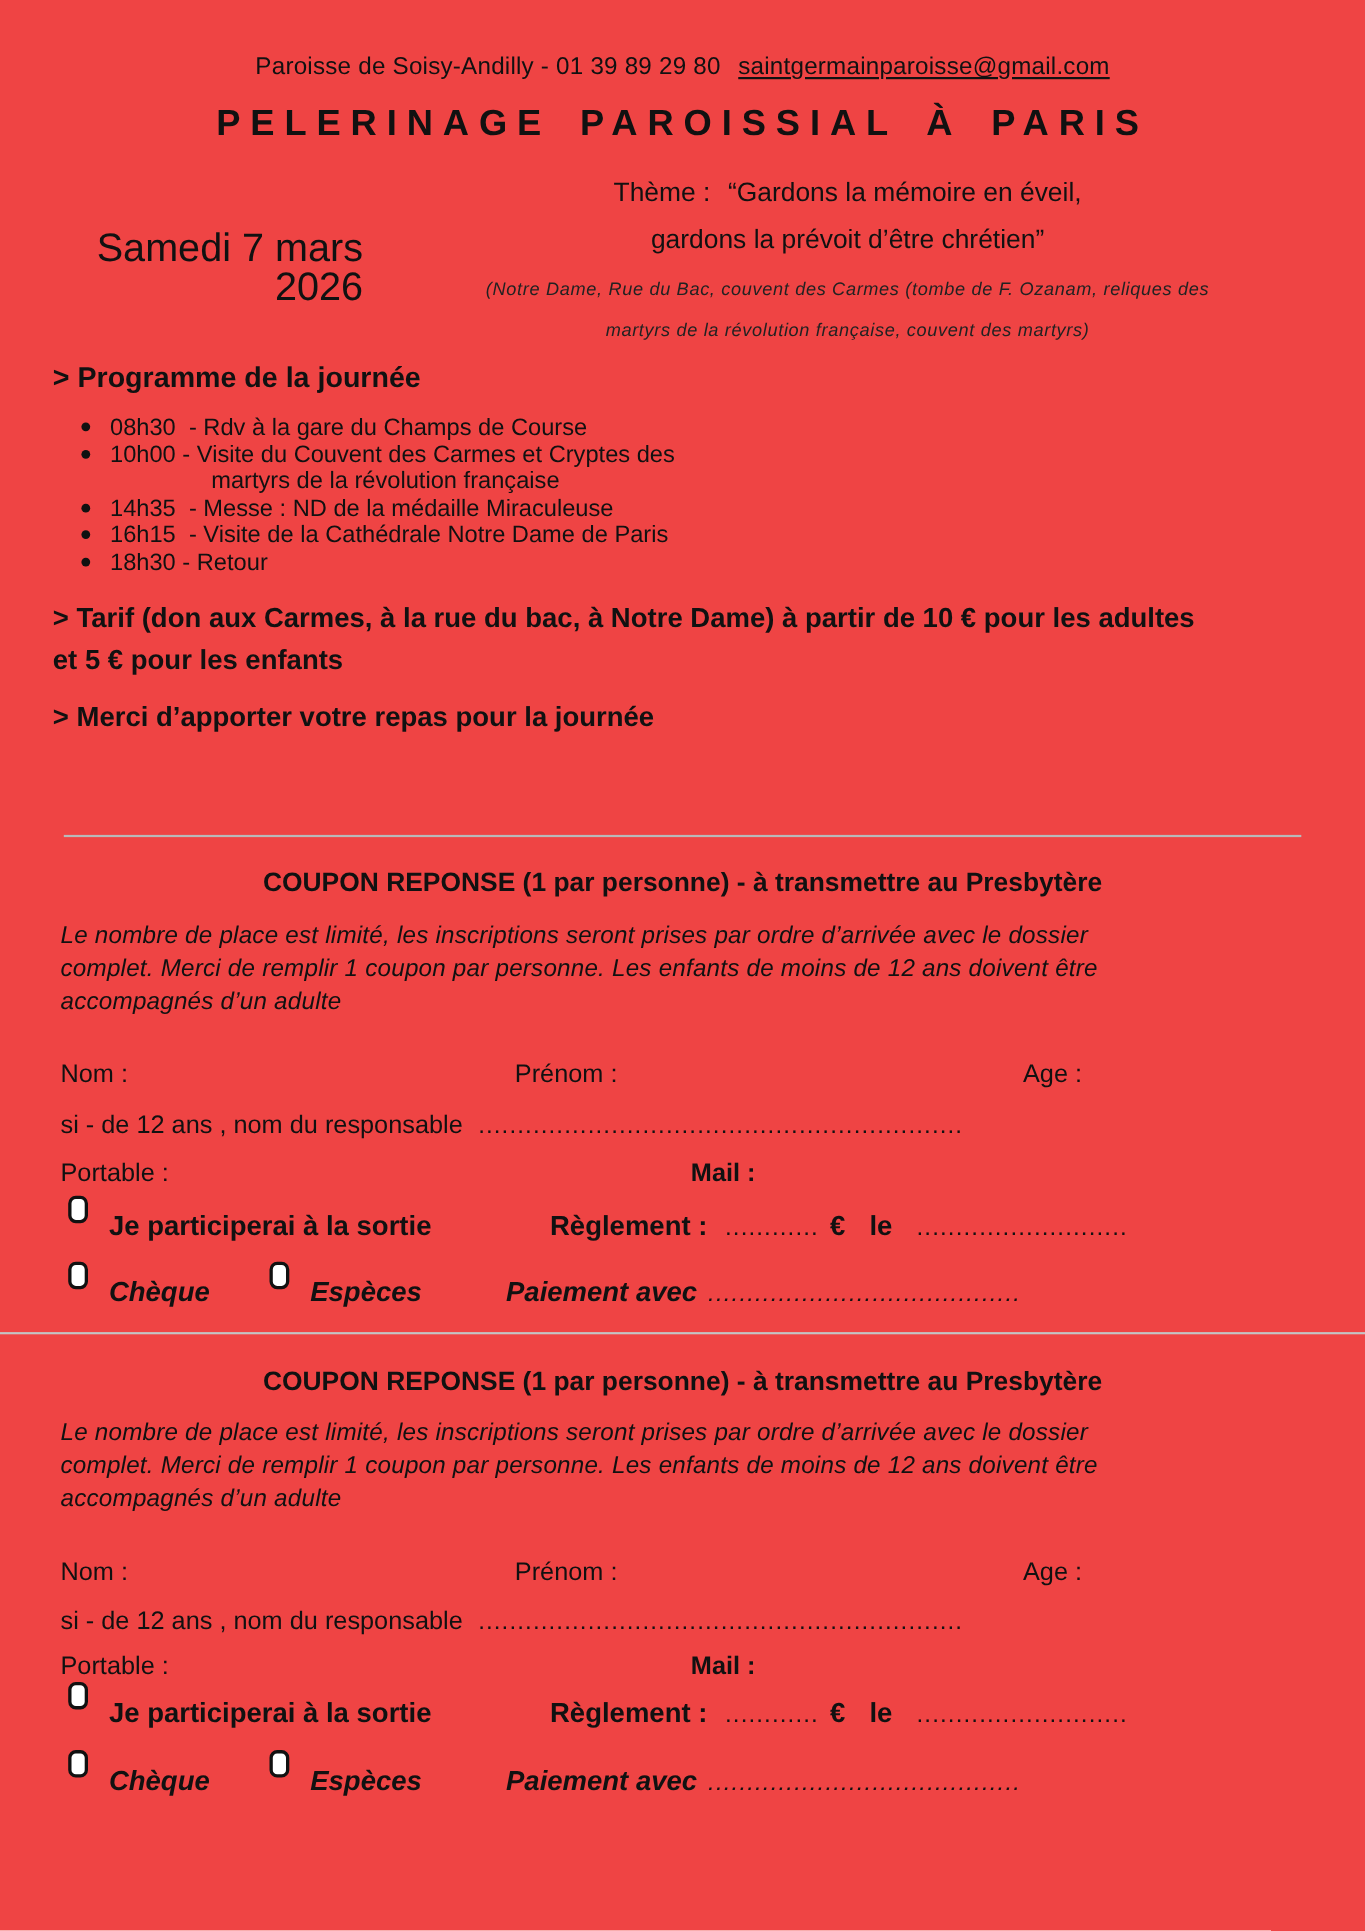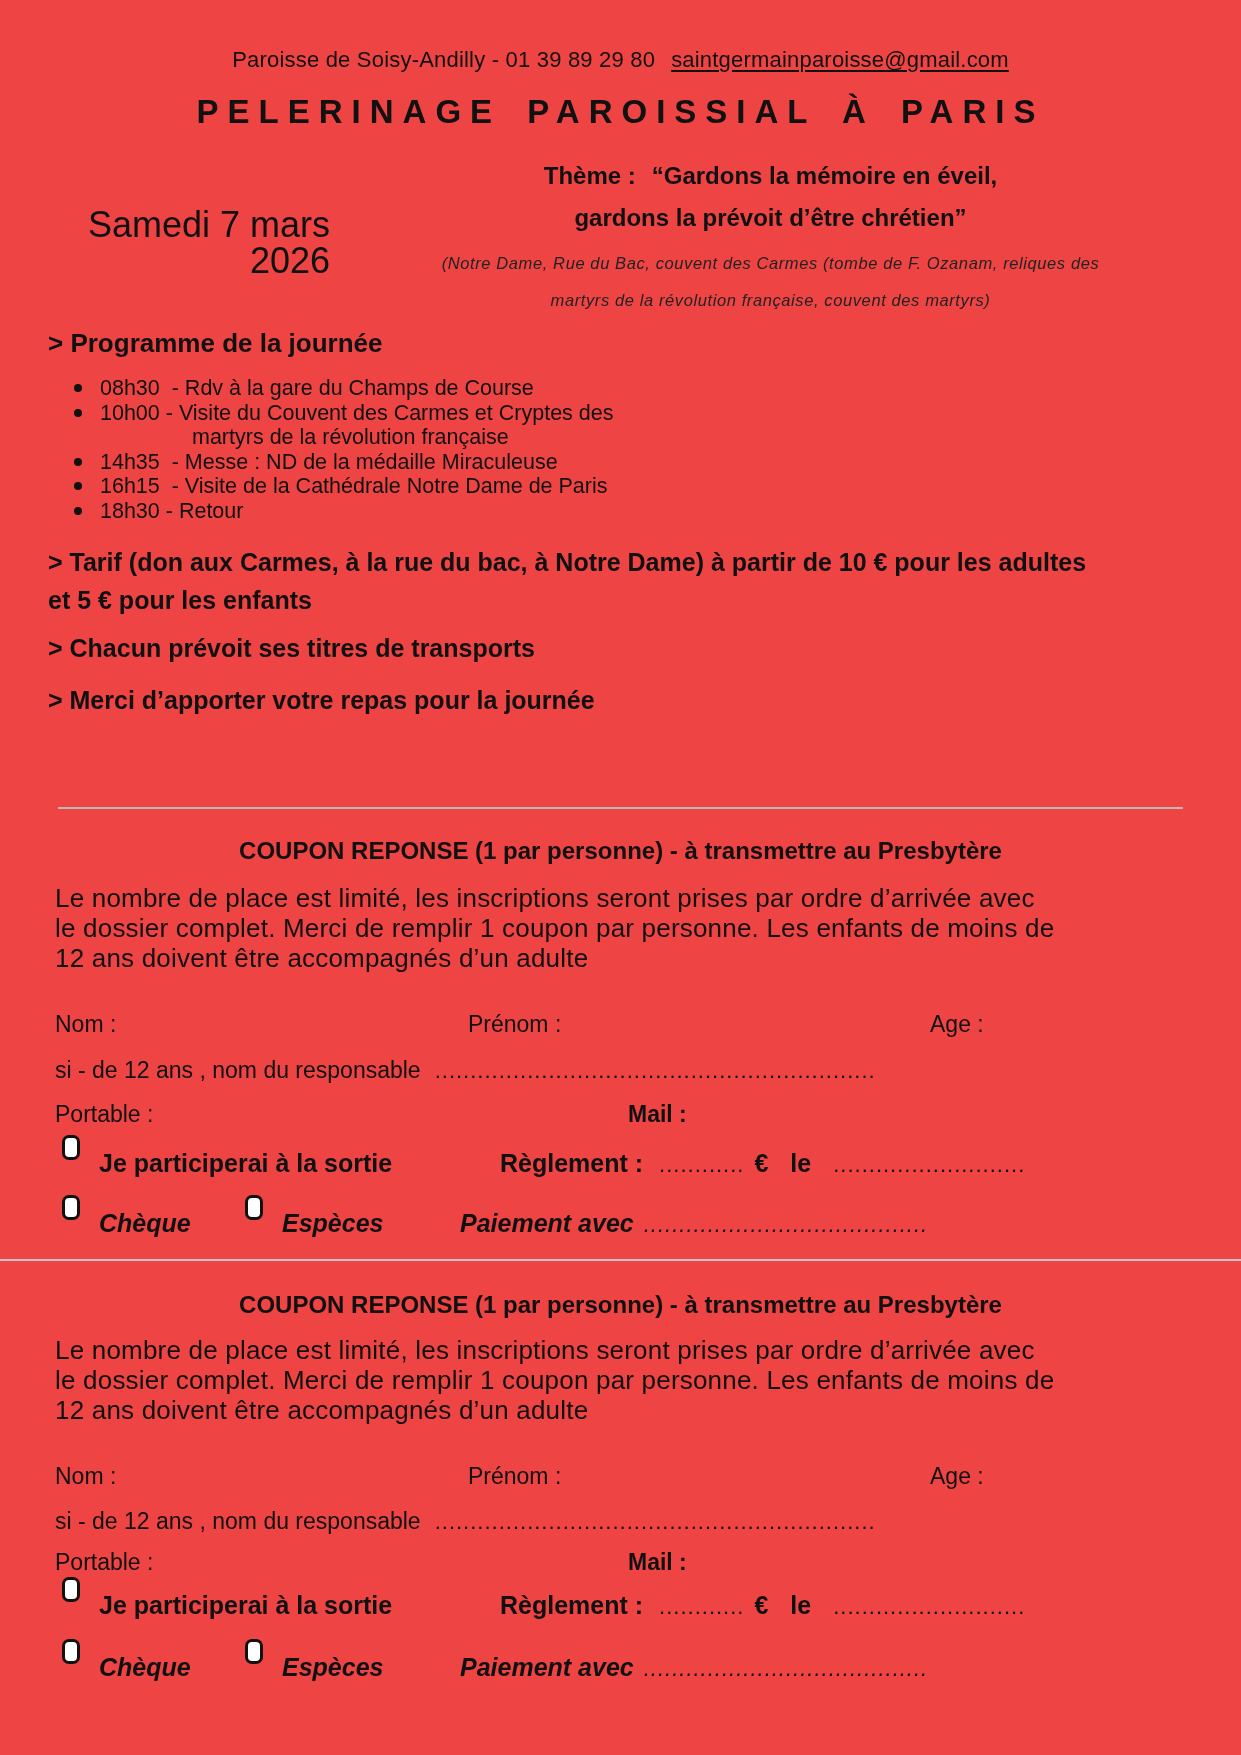--- a/index.html
+++ b/index.html
@@ -11,21 +11,21 @@
   .header { padding-top:47px; text-align:center; font-size:22px; letter-spacing:.2px; }
   .header .gap { display:inline-block; width:16px; }
   .email { color:#111; text-decoration:underline; text-underline-offset:3px; }
 
   .doc-title { margin-top:20px; text-align:center; font-size:33px; font-weight:bold; letter-spacing:9px; word-spacing:8px; }
 
   
   .intro { display:flex; margin-top:24px; }
   .intro-left { width:330px; padding-top:52px; text-align:right; font-weight:normal; font-size:36px; line-height:36px; }
   .intro-right { flex:1; text-align:center; padding-right:30px; }
-  .theme-line { font-size:24px; font-weight:bold; line-height:42px; }
+  .theme-line { font-size:24px; font-weight:normal; line-height:42px; }
   .theme-line .tlabel { margin-right:16px; }
   .theme-note { margin-top:6px; font-style:italic; font-size:16.5px; line-height:37px; letter-spacing:.6px; color:#222; }
   .theme-note div { white-space:nowrap; }
 
   .prog-heading { margin:8px 0 0 48px; font-size:26px; font-weight:bold; line-height:32px; }
 
   ul.programme { list-style:none; margin:17px 0 0 0; padding:0 0 0 100px; }
   ul.programme li { position:relative; font-size:21.5px; line-height:24.5px; }
   .blt { position:absolute; left:-26px; top:8px; width:8px; height:8px; border-radius:50%; background:#111; }
   .blt-text { white-space:pre-wrap; }
@@ -35,21 +35,21 @@
   .bold-note.tarif { margin-top:20px; }
   .bold-note.transport { margin-top:10px; }
   .bold-note.repas { margin-top:14px; }
 
   .divider1 { margin:88px 58px 0 58px; border:none; border-top:2px solid #b9b9b9; }
   .divider2 { margin:32px 0 0 0; border:none; border-top:2px solid #c4c4c4; }
 
   
   .coupon-heading { margin-top:26px; text-align:center; font-size:24px; font-weight:bold; line-height:32px; }
   .coupon2 .coupon-heading { margin-top:28px; }
-  .coupon-note { margin:16px 55px 0 55px; max-width:1000px; font-size:26px; line-height:30px; letter-spacing:.2px; }
+  .coupon-note { margin:16px 55px 0 55px; max-width:1000px; font-style:italic; font-size:22px; line-height:30px; letter-spacing:.2px; }
   .coupon2 .coupon-note { margin-top:14px; }
 
   .frow { position:relative; height:30px; margin:0 55px; font-size:23px; }
   .frow.tall { height:34px; }
   .frow span.abs { position:absolute; top:16px; white-space:nowrap; }
 
   .r-nom { margin-top:22px; }
   .r-resp { margin-top:16px; }
   .r-port { margin-top:14px; }
   .r-part { margin-top:18px; }
@@ -126,21 +126,20 @@
       <span class="blt"></span>
       <span class="blt-text">16h15  - Visite de la Cathédrale Notre Dame de Paris</span>
     </li>
     <li>
       <span class="blt"></span>
       <span class="blt-text">18h30 - Retour</span>
     </li>
   </ul>
 
   <div class="bold-note tarif">&gt; Tarif (don aux Carmes, à la rue du bac, à Notre Dame) à partir de 10 € pour les adultes et 5 € pour les enfants</div>
-  <div class="bold-note transport">&gt; Chacun prévoit ses titres de transports</div>
   <div class="bold-note repas">&gt; Merci d’apporter votre repas pour la journée</div>
 
   <hr class="divider1">
 
   <div class="coupon coupon1">
     <div class="coupon-heading">COUPON REPONSE (1 par personne) - à transmettre au Presbytère</div>
     <div class="coupon-note">Le nombre de place est limité, les inscriptions seront prises par ordre d’arrivée avec le dossier complet. Merci de remplir 1 coupon par personne. Les enfants de moins de 12 ans doivent être accompagnés d’un adulte</div>
 
     <div class="frow r-nom">
       <span class="abs" style="left:0">Nom :</span>

